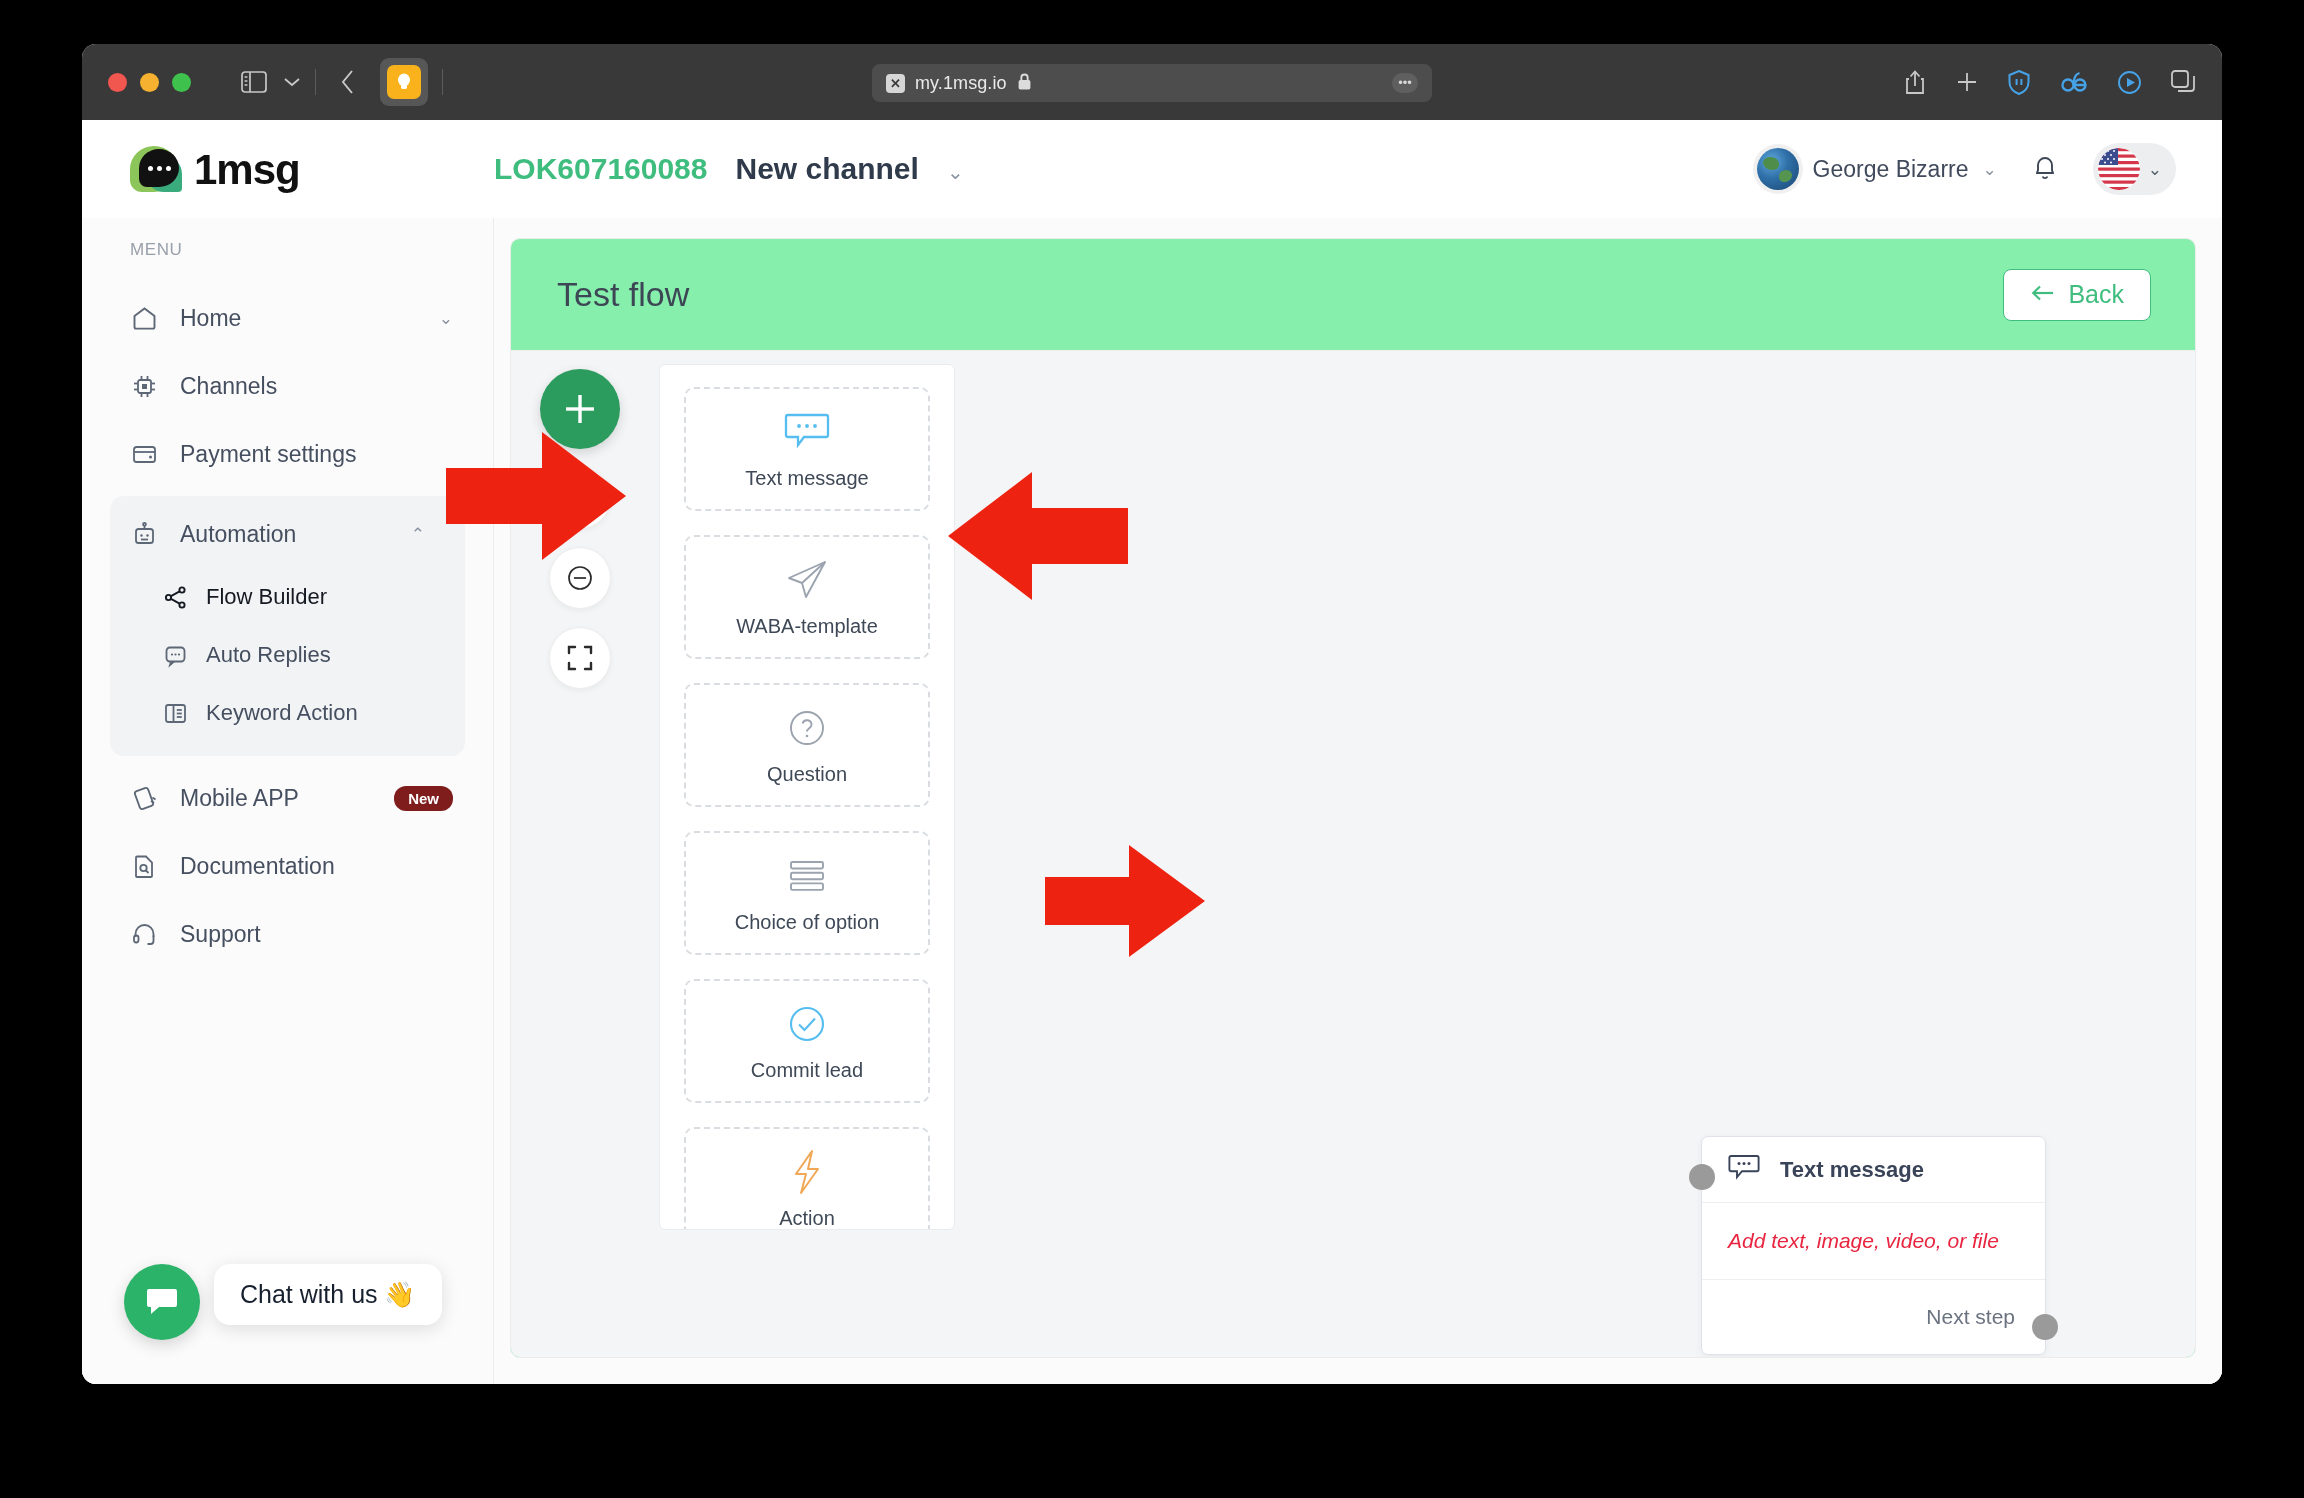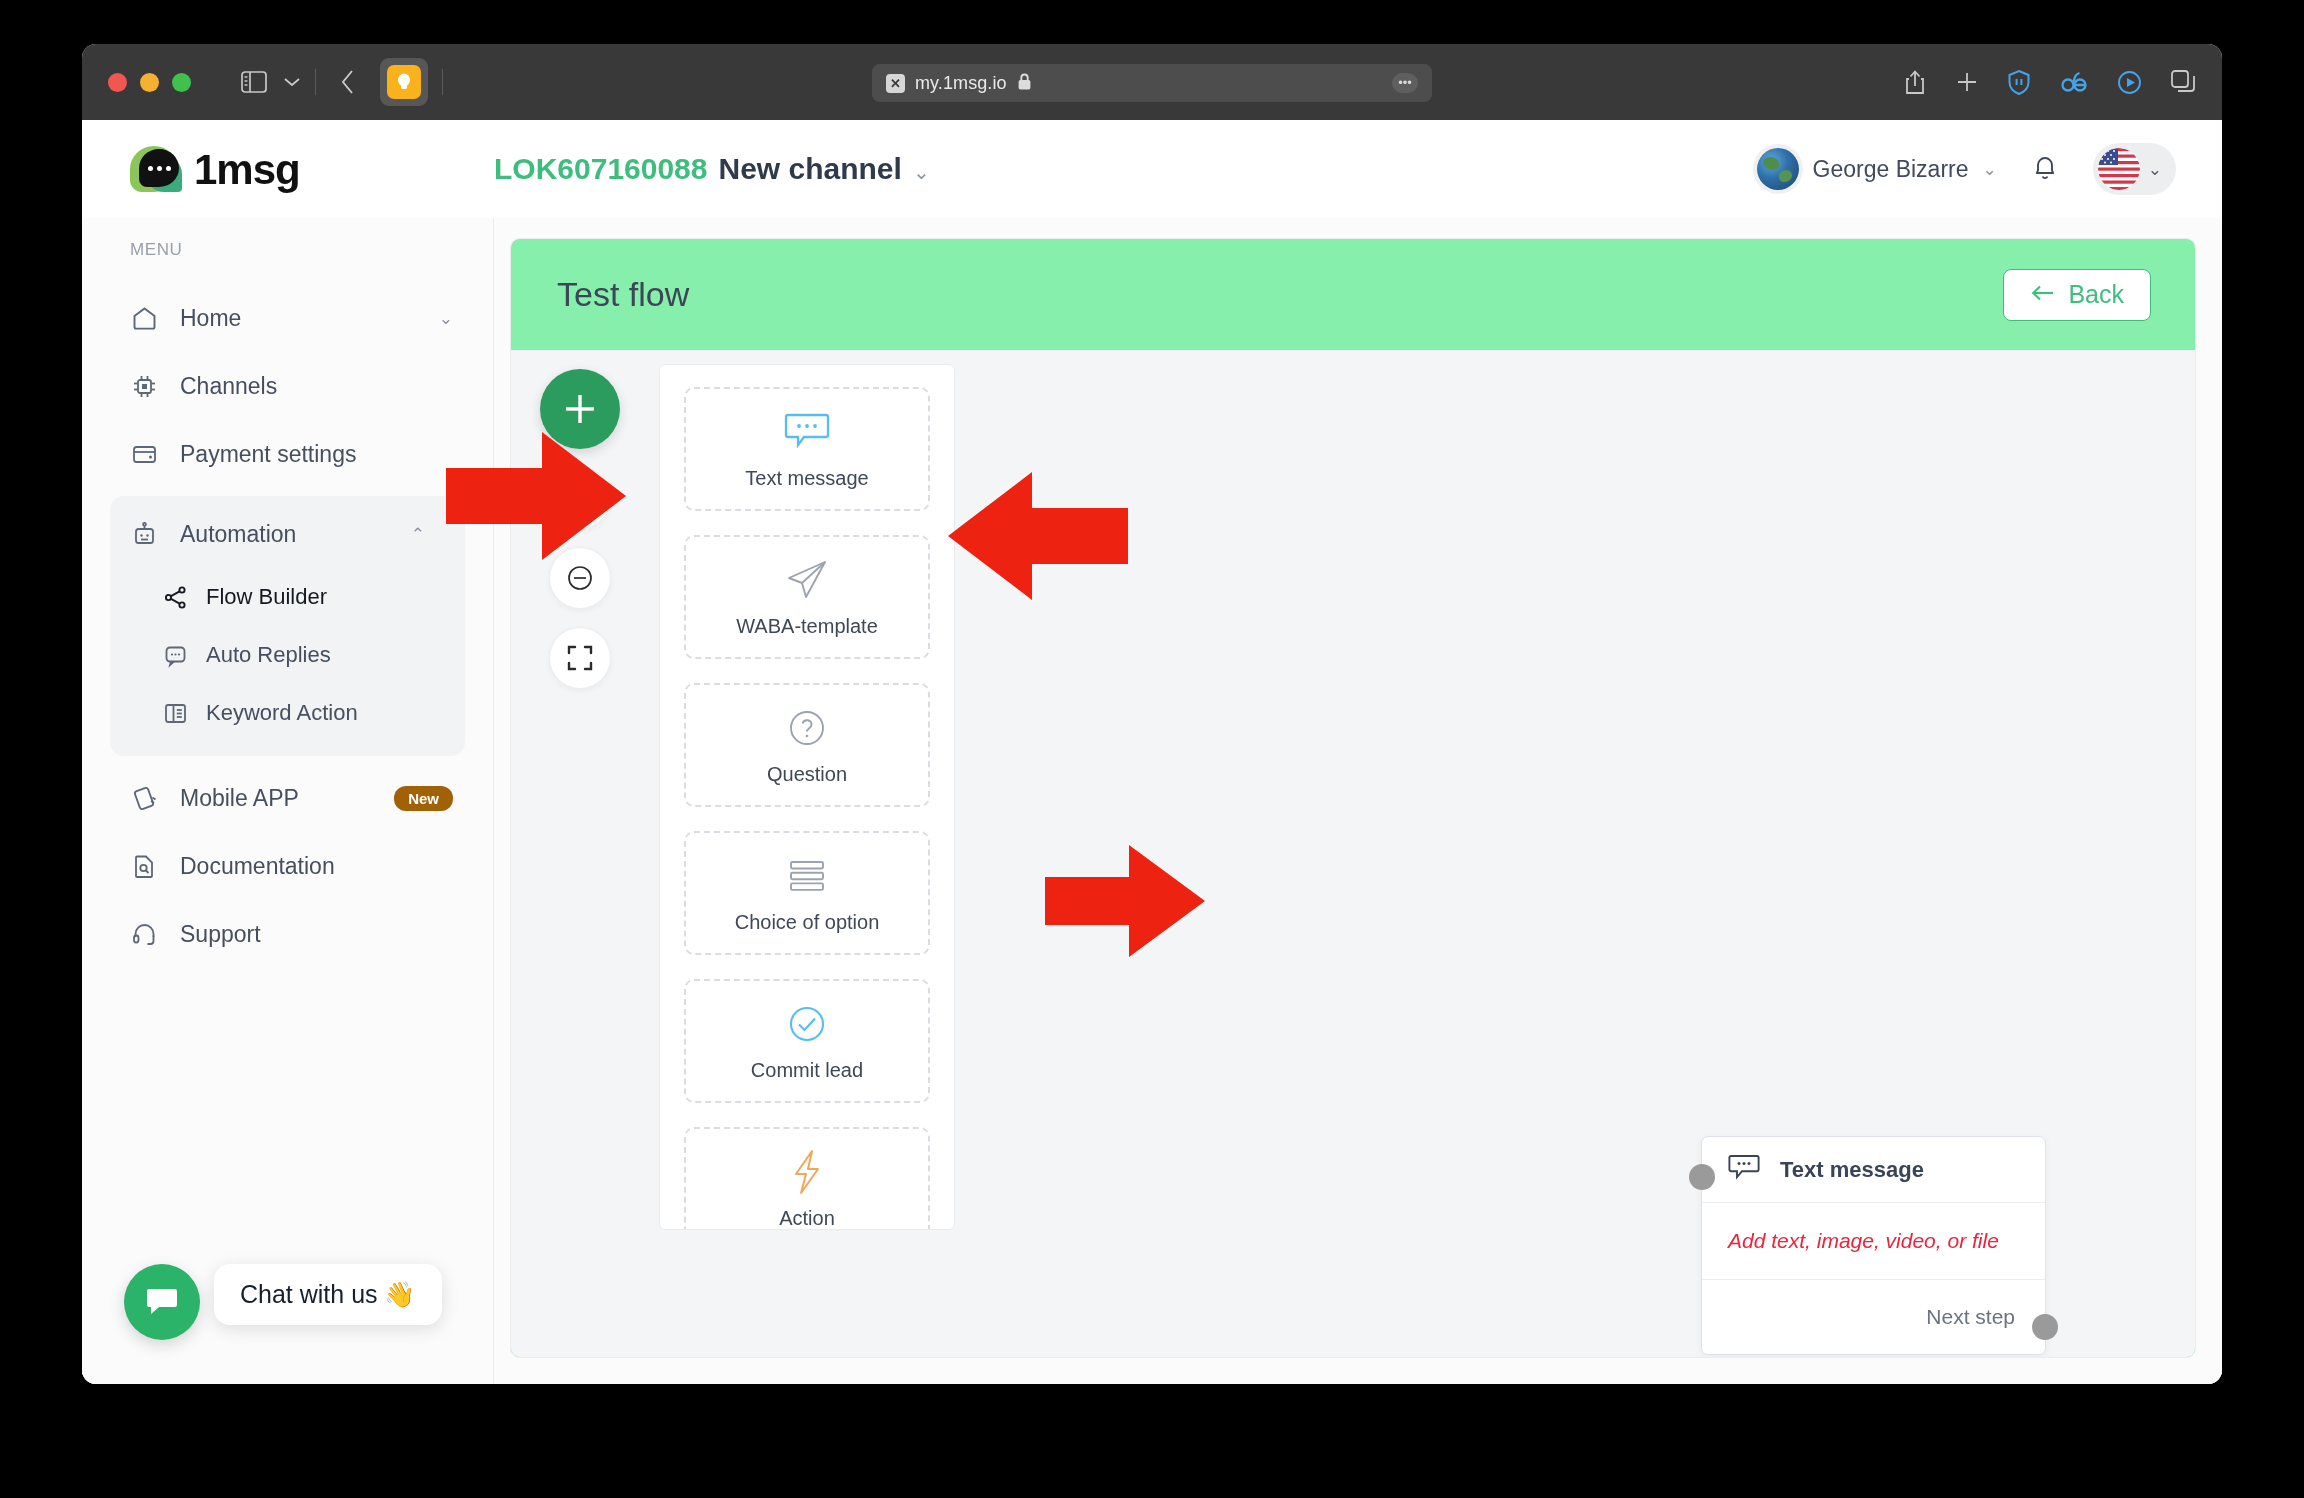--- a/index.html
+++ b/index.html
@@ -118,21 +118,21 @@
   #logo-bubble {
     position: absolute; left: 9px; top: 5px;
     width: 40px; height: 38px;
     background: #111;
     border-radius: 50% 50% 50% 8px;
     display: flex; align-items: center; justify-content: center; gap: 4px;
   }
   #logo-bubble i { width: 5px; height: 5px; border-radius: 50%; background: #fff; display:block; }
   #logo-word { margin-left: 10px; font-size: 42px; font-weight: 700; color: #111; letter-spacing: -1px; }
 
-  #channel-title { display: flex; align-items: baseline; gap: 11px; font-size: 30px; }
+  #channel-title { display: flex; align-items: baseline; gap: 28px; font-size: 30px; }
   #channel-code { color: #3fbd7f; font-weight: 600; }
   #channel-name { color: #2f3a4a; font-weight: 600; }
   #channel-chevron { color: #8a93a0; font-size: 20px; }
 
   #header-right {
     margin-left: auto; margin-right: 46px;
     display: flex; align-items: center; gap: 34px;
   }
   #user-menu { display: flex; align-items: center; gap: 14px; }
   #avatar {
@@ -201,21 +201,21 @@
     display: flex; align-items: center;
     height: 58px; gap: 18px;
     padding-left: 52px;
     font-size: 22px; color: #454f60;
   }
   .sub-item .nav-icon { color: #5d6776; display: flex; width: 26px; justify-content: center; }
   .sub-item.active { color: #141922; font-weight: 500; }
   .sub-item.active .nav-icon { color: #141922; }
   .badge-new {
     margin-left: auto;
-    background: #a16207; color: #fff;
+    background: #7f1d1d; color: #fff;
     font-size: 15px; font-weight: 700;
     padding: 4px 14px; border-radius: 12px;
   }
 
   
   #chat-widget {
     position: absolute; left: 42px; bottom: 44px;
     display: flex; align-items: flex-start; gap: 14px;
   }
   #chat-fab {

